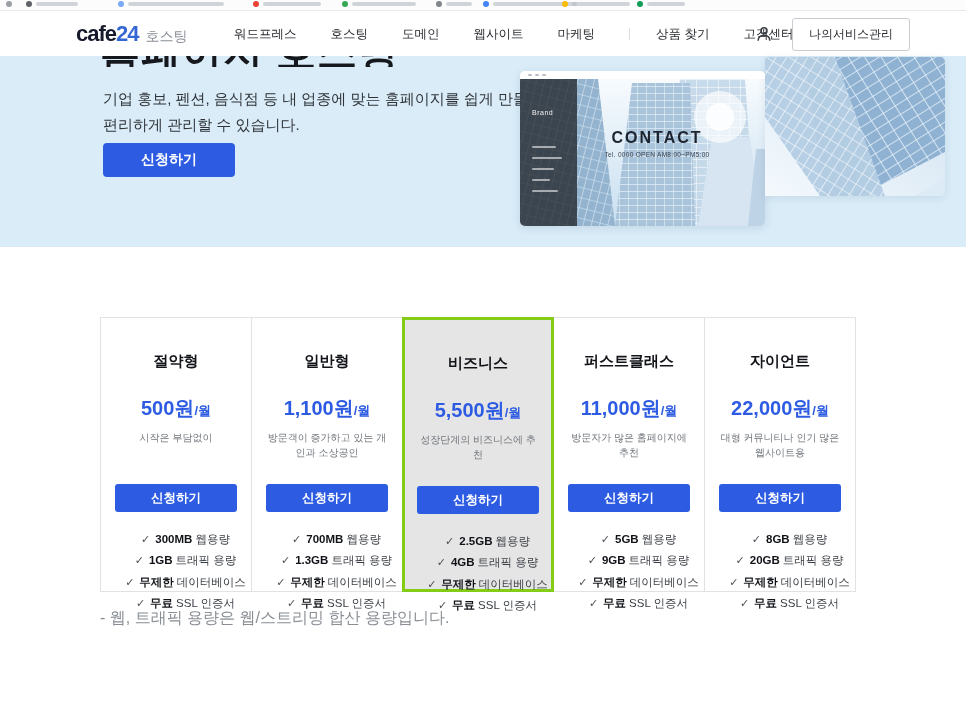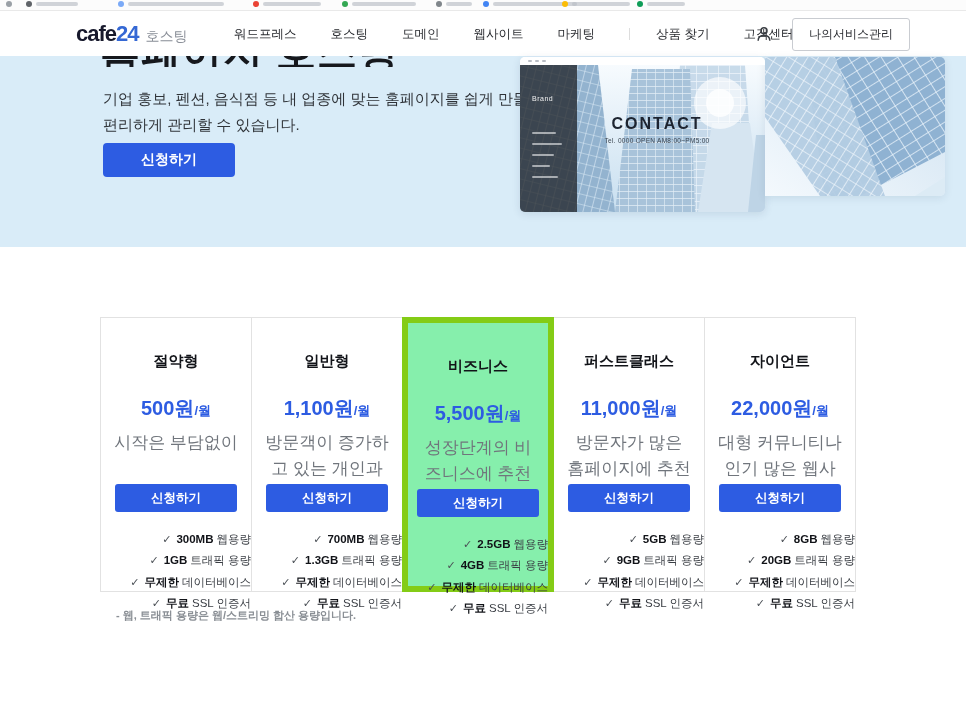--- a/index.html
+++ b/index.html
@@ -31,50 +31,50 @@
   .user-icon{width:20px;height:20px;cursor:pointer;}
   .my-svc-btn{border:1px solid #c9ccd1;background:#fff;border-radius:3px;padding:7px 16px;font-size:12px;color:#26282d;cursor:pointer;white-space:nowrap;}
 
   
   .hero{position:absolute;left:0;top:56px;width:966px;height:191px;background:var(--hero-bg);}
   .hero-heading-clip{position:absolute;left:100px;top:0;height:11px;width:340px;overflow:hidden;}
   .hero-heading-clip h1{font-size:40px;font-weight:800;color:#16181d;letter-spacing:1px;margin-top:-31px;white-space:nowrap;}
   .hero-desc{position:absolute;left:103px;top:30px;font-size:15px;line-height:1.75;color:#2f3338;}
   .hero-cta{position:absolute;left:103px;top:87px;width:132px;height:34px;background:var(--accent);color:#fff;border:none;border-radius:4px;font-size:14px;font-weight:bold;cursor:pointer;}
 
-  .hero-shot-main{position:absolute;left:520px;top:1px;width:245px;height:155px;background:#fff;border-radius:5px;box-shadow:0 2px 8px rgba(30,60,90,.12);overflow:hidden;}
+  .hero-shot-main{position:absolute;left:520px;top:15px;width:245px;height:155px;background:#fff;border-radius:5px;box-shadow:0 2px 8px rgba(30,60,90,.12);overflow:hidden;}
   .shot-chrome{position:absolute;left:0;top:0;width:100%;height:8px;background:#fff;display:flex;align-items:center;gap:3px;padding-left:8px;z-index:3;}
   .shot-chrome i{display:block;width:4px;height:2px;background:#b9bdc4;border-radius:1px;}
   .shot-photo{position:absolute;left:0;top:8px;width:245px;height:147px;}
   .shot-sidebar{position:absolute;left:0;top:8px;width:57px;height:147px;background:rgba(35,38,44,.78);z-index:2;padding-top:30px;padding-left:12px;}
   .shot-sidebar .brand{font-size:7px;color:#f2f2f2;letter-spacing:.5px;margin-bottom:30px;}
   .shot-sidebar .menu-bar{height:2px;background:rgba(255,255,255,.55);border-radius:1px;margin-bottom:9px;}
   .shot-contact{position:absolute;left:57px;top:58px;width:160px;text-align:center;z-index:2;}
   .shot-contact .title{font-size:16px;font-weight:800;color:#1d2430;letter-spacing:2px;}
   .shot-contact .sub{font-size:6.5px;color:#3a4450;margin-top:4px;letter-spacing:.3px;}
   .hero-shot-side{position:absolute;left:765px;top:1px;width:180px;height:139px;border-radius:0 5px 5px 0;box-shadow:0 2px 8px rgba(30,60,90,.10);overflow:hidden;}
 
   
   .plans{position:absolute;left:100px;top:317px;width:760px;height:310px;display:flex;}
   .plan-card{position:relative;width:152px;height:275px;background:#fff;border:1px solid #e2e2e2;margin-left:-1px;text-align:center;}
   .plan-card:first-child{margin-left:0;}
-  .plan-card.highlighted{background:#86efac;border:6px solid #84cc16;z-index:2;}
+  .plan-card.highlighted{background:#e5e5e5;border:3px solid #84cc16;z-index:2;}
   .plan-name{margin-top:34px;font-size:15px;font-weight:bold;color:#111318;}
   .plan-price{margin-top:24px;color:var(--accent);font-weight:800;}
   .plan-price .num{font-size:20px;}
   .plan-price .per{font-size:13px;}
-  .plan-desc{margin:8px 12px 0;height:40px;font-size:17px;line-height:1.5;color:#70757c;}
+  .plan-desc{margin:8px 12px 0;height:40px;font-size:10px;line-height:1.5;color:#70757c;}
   .plan-cta{margin-top:14px;width:122px;height:28px;background:var(--accent);color:#fff;border:none;border-radius:3px;font-size:12.5px;font-weight:bold;cursor:pointer;}
-  .features{list-style:none;text-align:right;margin:17px 0 0 19px;}
+  .features{list-style:none;text-align:center;margin:17px 0 0 19px;}
   .features li{font-size:11.5px;color:#3a3e44;line-height:1.85;white-space:nowrap;}
   .features .check{color:#4a4f55;margin-right:5px;font-size:11px;}
   .features b{color:#111318;}
   .features .rest{margin-left:3px;}
 
-  .footnote{position:absolute;left:116px;top:608px;font-size:11px;color:#8a8f95;font-weight:bold;}
+  .footnote{position:absolute;left:100px;top:608px;font-size:16px;color:#8a8f95;}
   .compare-btn{position:absolute;left:427px;top:652px;width:108px;height:29px;background:#fff;border:1px solid #d7d7d7;border-radius:3px;font-size:12px;font-weight:bold;color:#1c1e23;cursor:pointer;white-space:nowrap;}
   .compare-btn .chev{font-size:12px;margin-left:3px;color:#1c1e23;}
 </style>
 </head>
 <body>
 
 <div class="page">
 
   <div class="bookmarks" id="bookmarks">
       <div class="bm-item" style="left: 6px;">

